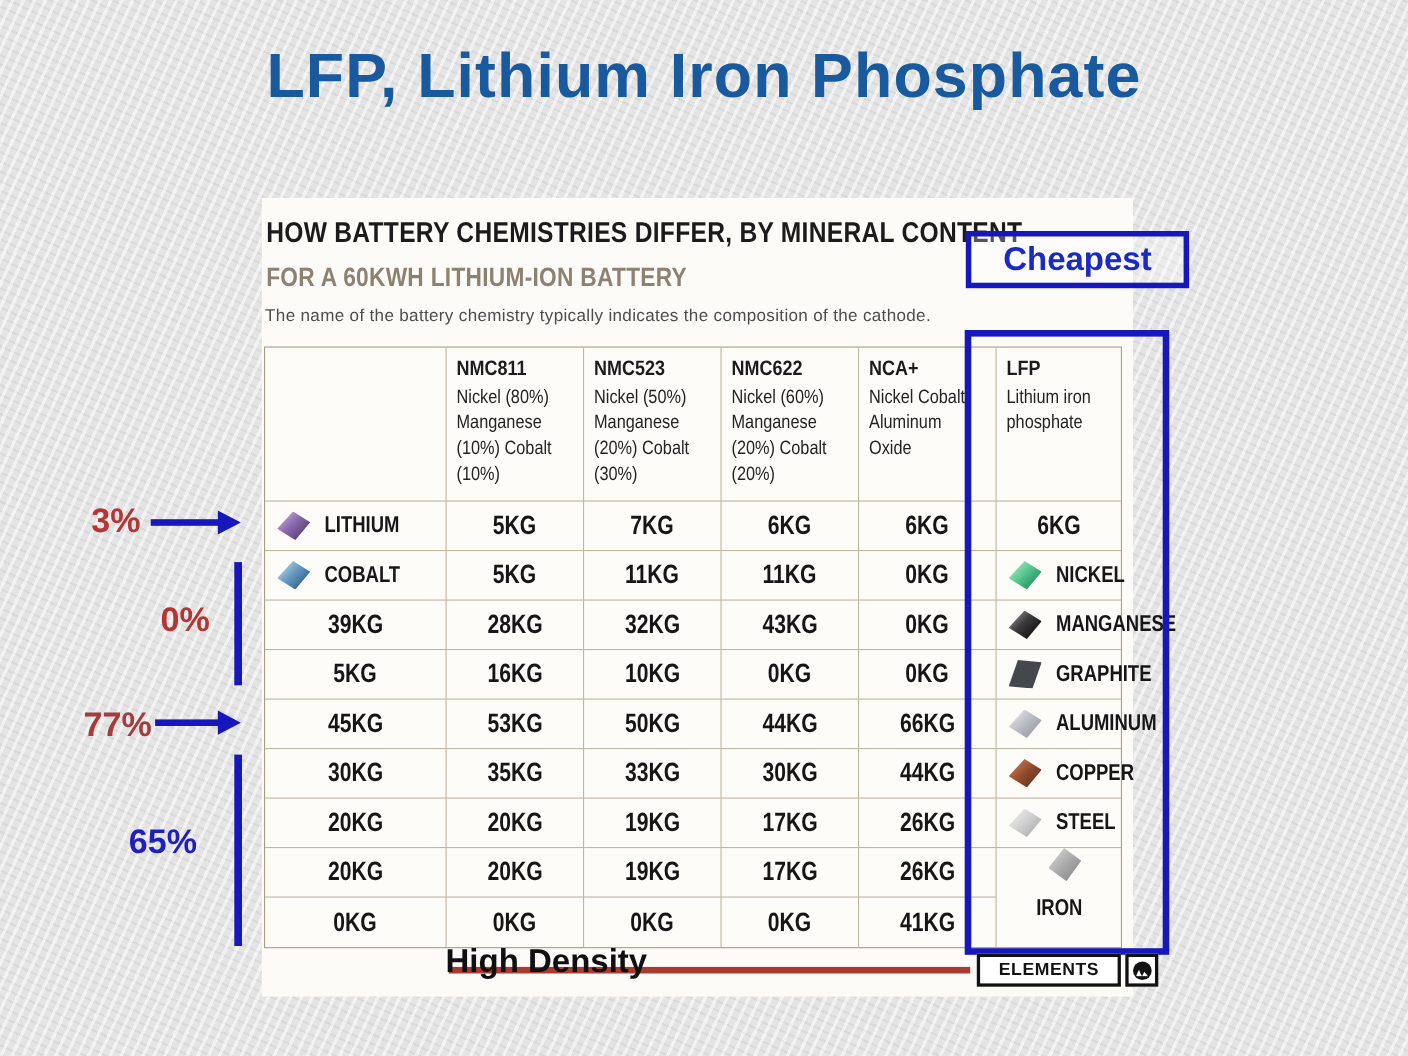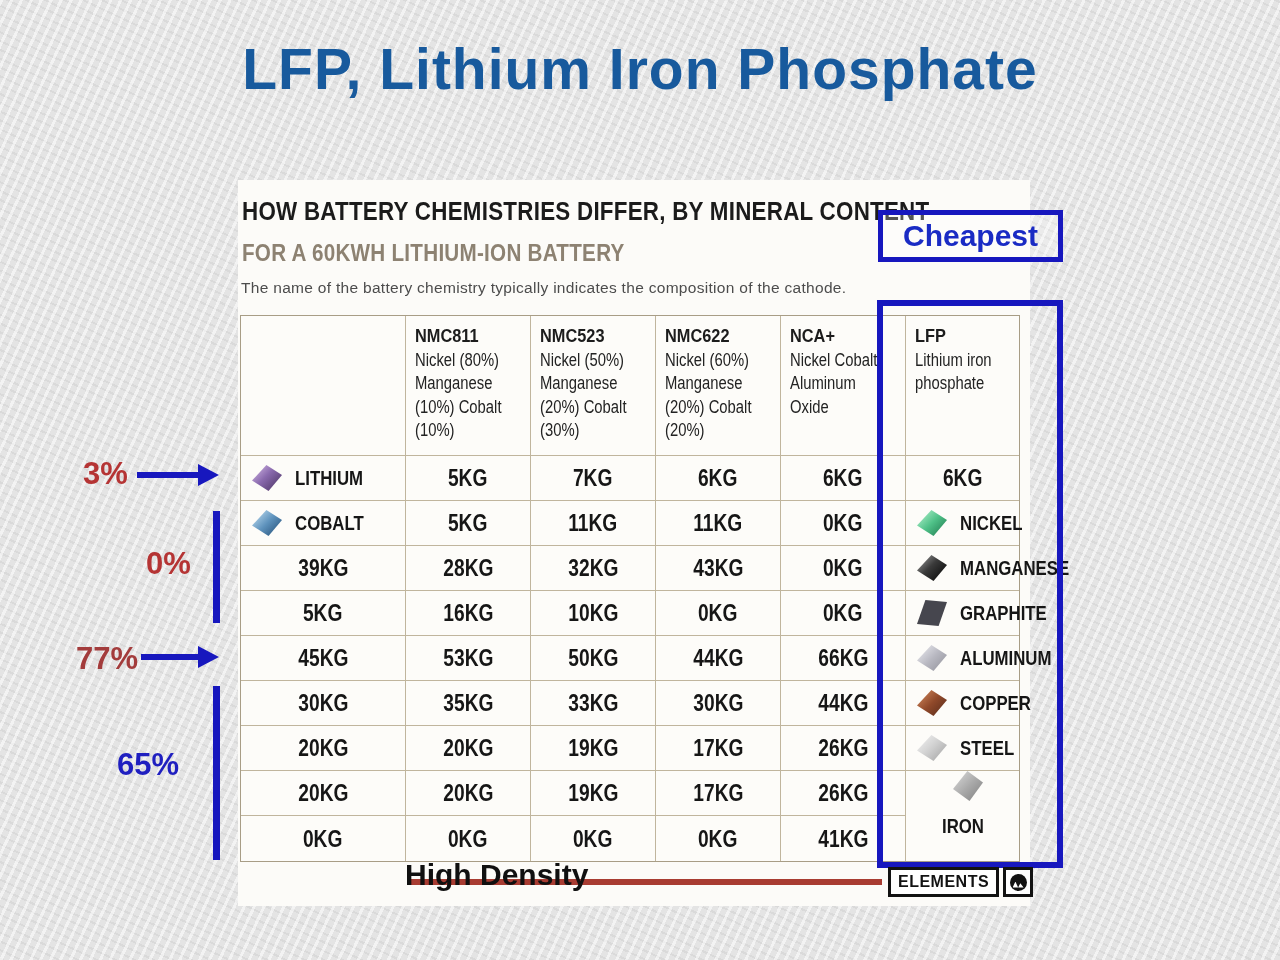--- a/index.html
+++ b/index.html
@@ -46,41 +46,41 @@
   .i-cobalt{background:linear-gradient(135deg,#b7d7ec 10%,#5f93bd 50%,#2f5d86 85%);}
   .i-nickel{background:linear-gradient(135deg,#a8edc6 10%,#4fc188 50%,#2a8a5c 85%);}
   .i-manganese{background:linear-gradient(135deg,#9a9a9a 5%,#3a3a3a 45%,#101010 85%);}
   .i-graphite{background:#46464e;clip-path:polygon(28% 0,100% 8%,72% 100%,0 92%);}
   .i-aluminum{background:linear-gradient(135deg,#f0f0f4,#b9b9c2 50%,#8e8e98);}
   .i-copper{background:linear-gradient(135deg,#d98f63,#90492a 50%,#54291a);}
   .i-steel{background:linear-gradient(135deg,#f6f6f6,#cfcfcf 50%,#9f9f9f);}
   .i-iron{background:linear-gradient(135deg,#dedede,#ababab 50%,#7d7d7d);}
   
   .cheapest-box{
-    position:absolute;left:878px;top:210px;width:185px;height:52px;box-sizing:border-box;
+    position:absolute;left:878px;top:210px;width:203px;height:52px;box-sizing:border-box;
     border:5px solid #1717be;display:flex;align-items:center;justify-content:center;z-index:6;
     font-size:30px;font-weight:700;color:#1a2bc4;background:rgba(255,255,255,.25);
   }
   .lfp-rect{position:absolute;left:877px;top:300px;width:186px;height:568px;box-sizing:border-box;
     border:6px solid #1717be;z-index:5;}
   .pct{position:absolute;font-size:31px;font-weight:700;white-space:nowrap;}
   .pct-red{color:#b53434;}
   .pct-darkred{color:#a33c3c;}
   .pct-blue{color:#1f1fc0;}
   .h-line{position:absolute;height:6px;background:#1717be;}
   .a-head{position:absolute;width:0;height:0;border-left:21px solid #1717be;
     border-top:11px solid transparent;border-bottom:11px solid transparent;}
   .v-bar{position:absolute;width:7px;background:#1717be;}
   
   .hd-line{position:absolute;left:408px;top:879px;width:474px;height:6px;background:#a83c32;z-index:3;}
   .hd-text{position:absolute;left:405px;top:858px;width:470px;text-align:left;z-index:4;
     font-size:30px;font-weight:700;color:#101010;}
   .brand{position:absolute;left:888px;top:867px;display:flex;gap:4px;z-index:6;}
   .brand-box{border:3px solid #121212;background:#fff;display:flex;align-items:center;justify-content:center;
-    height:24px;padding:0 7px;font-size:16px;font-weight:800;color:#121212;letter-spacing:.5px;}
+    height:24px;padding:0 17px;font-size:16px;font-weight:800;color:#121212;letter-spacing:.5px;}
   .brand-icon-box{border:3px solid #121212;background:#fff;width:24px;height:24px;
     display:flex;align-items:center;justify-content:center;}
   .logo-circle{width:17px;height:17px;border-radius:50%;background:#121212;position:relative;display:inline-block;}
   .logo-peak{position:absolute;left:3px;top:8px;width:11px;height:6px;background:#fff;
     clip-path:polygon(0 100%,25% 0,50% 100%,70% 30%,100% 100%);}
 </style>
 </head>
 <body>
 
 <div class="slide">

